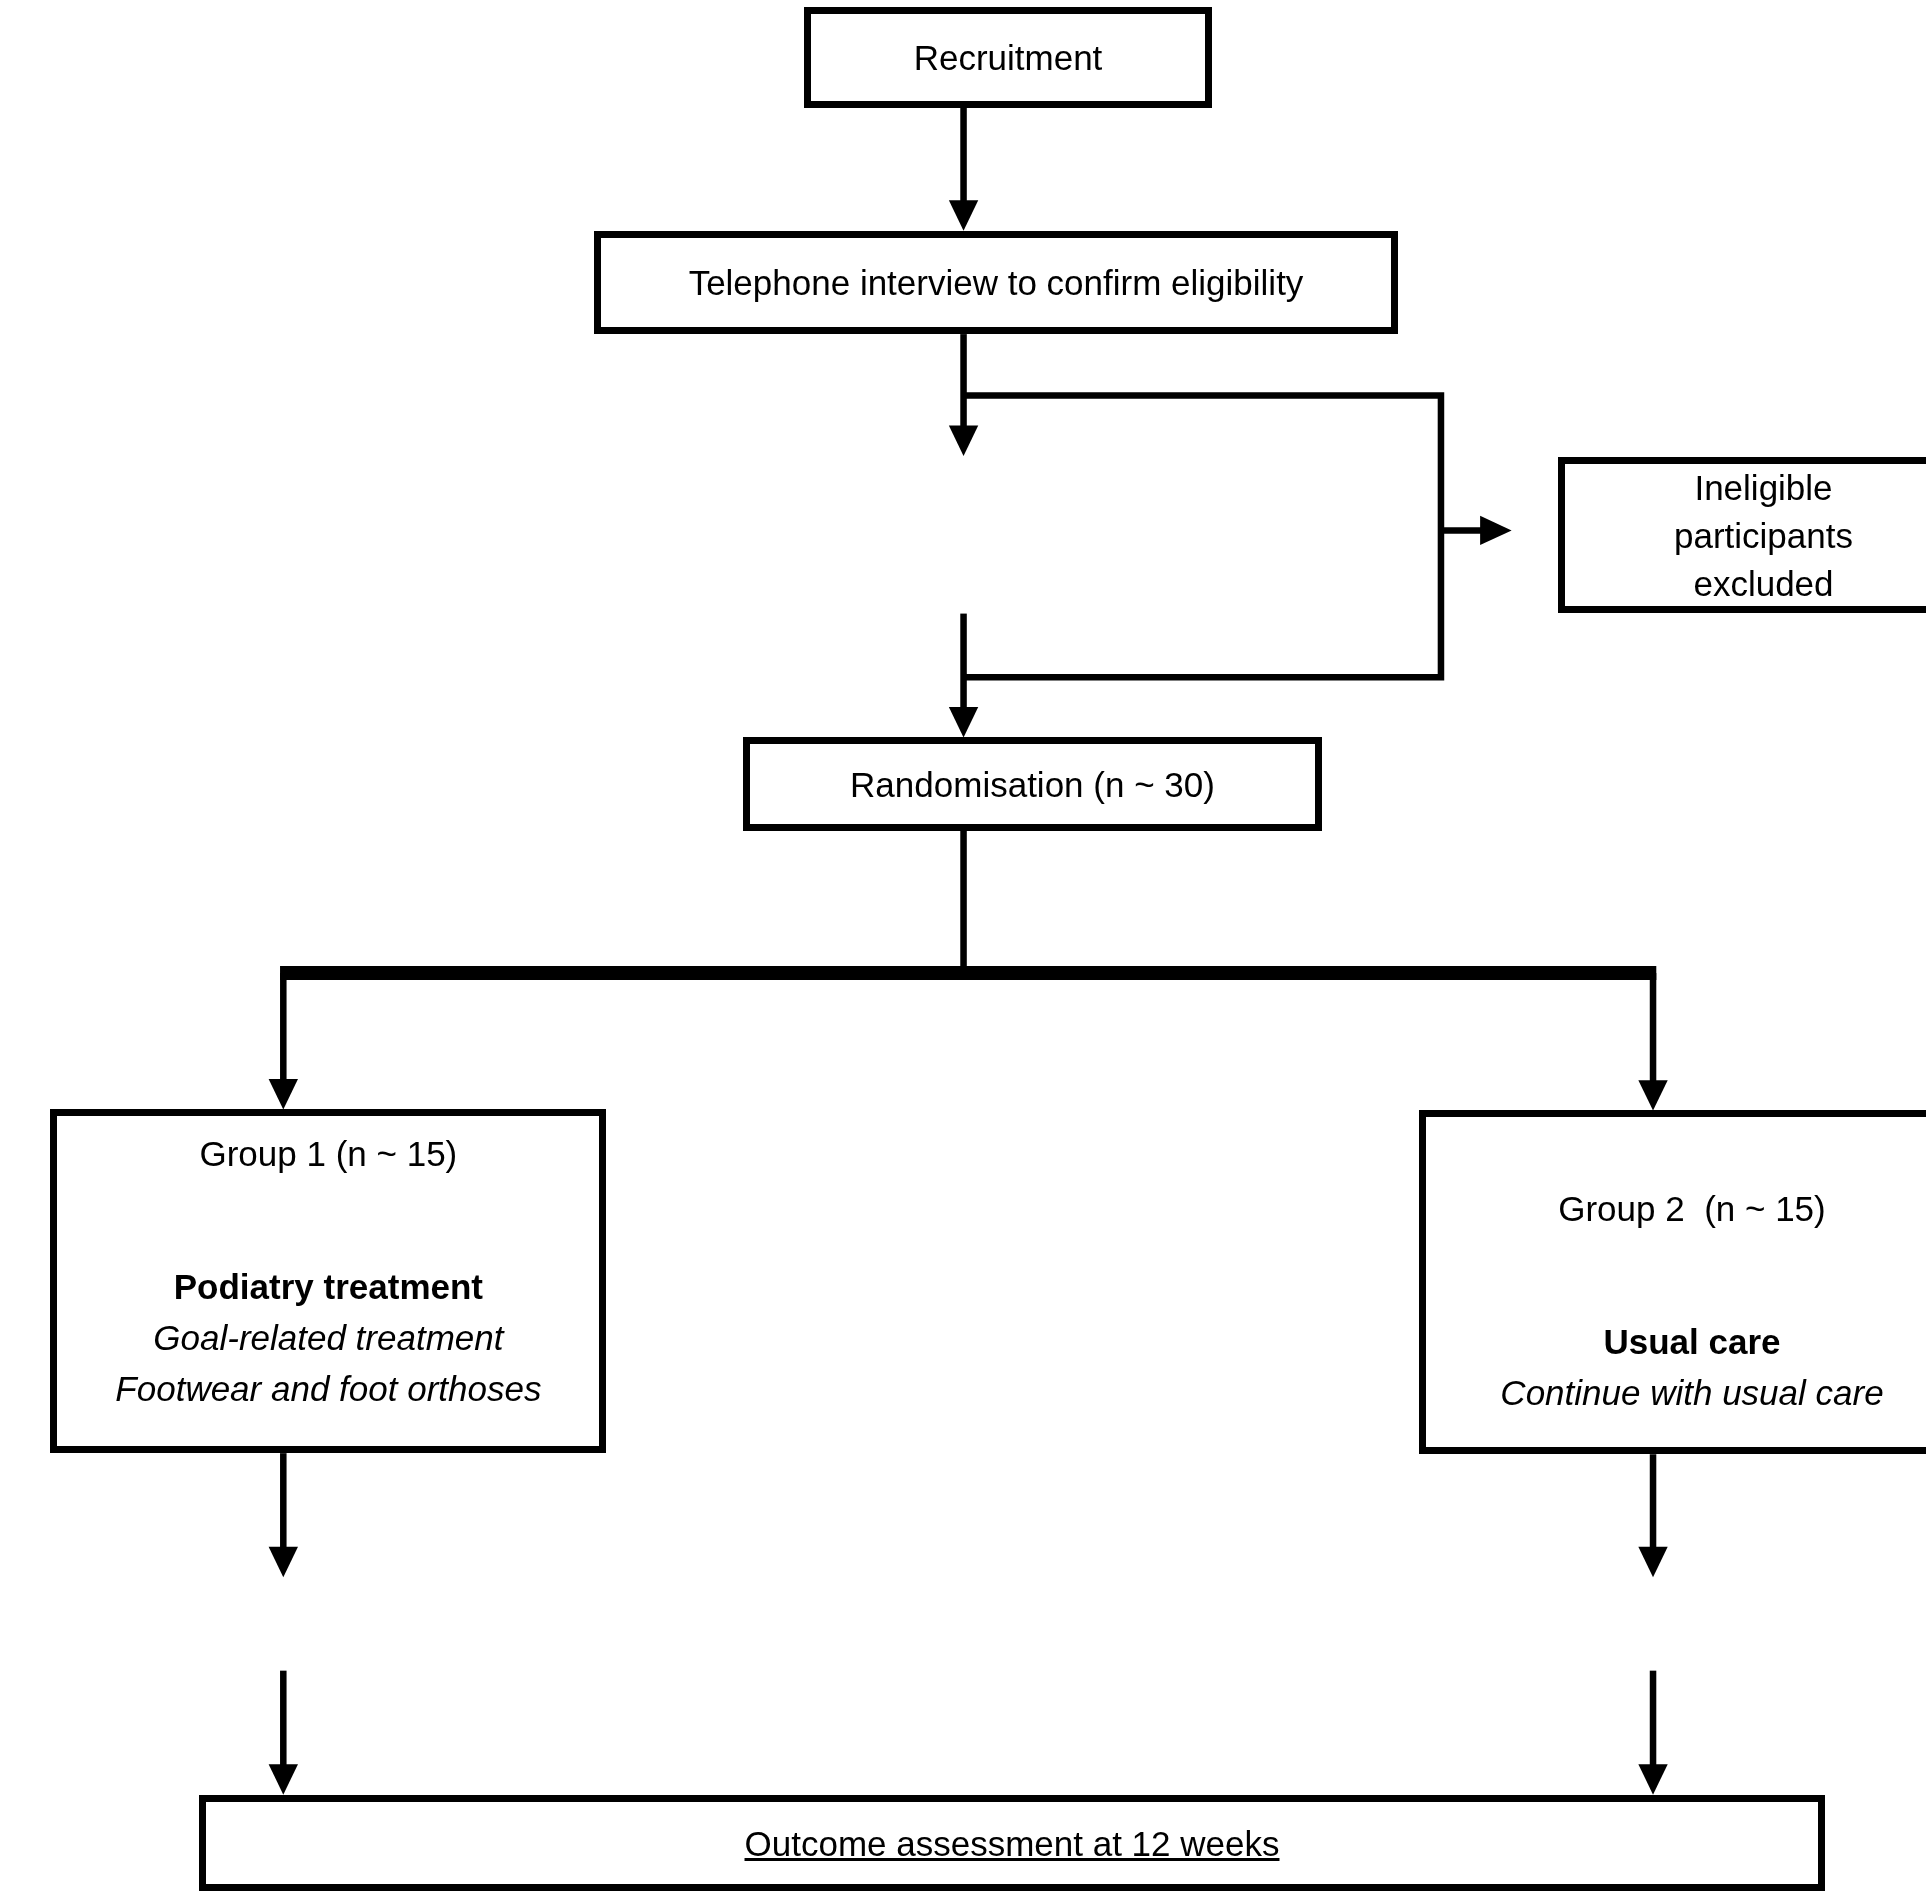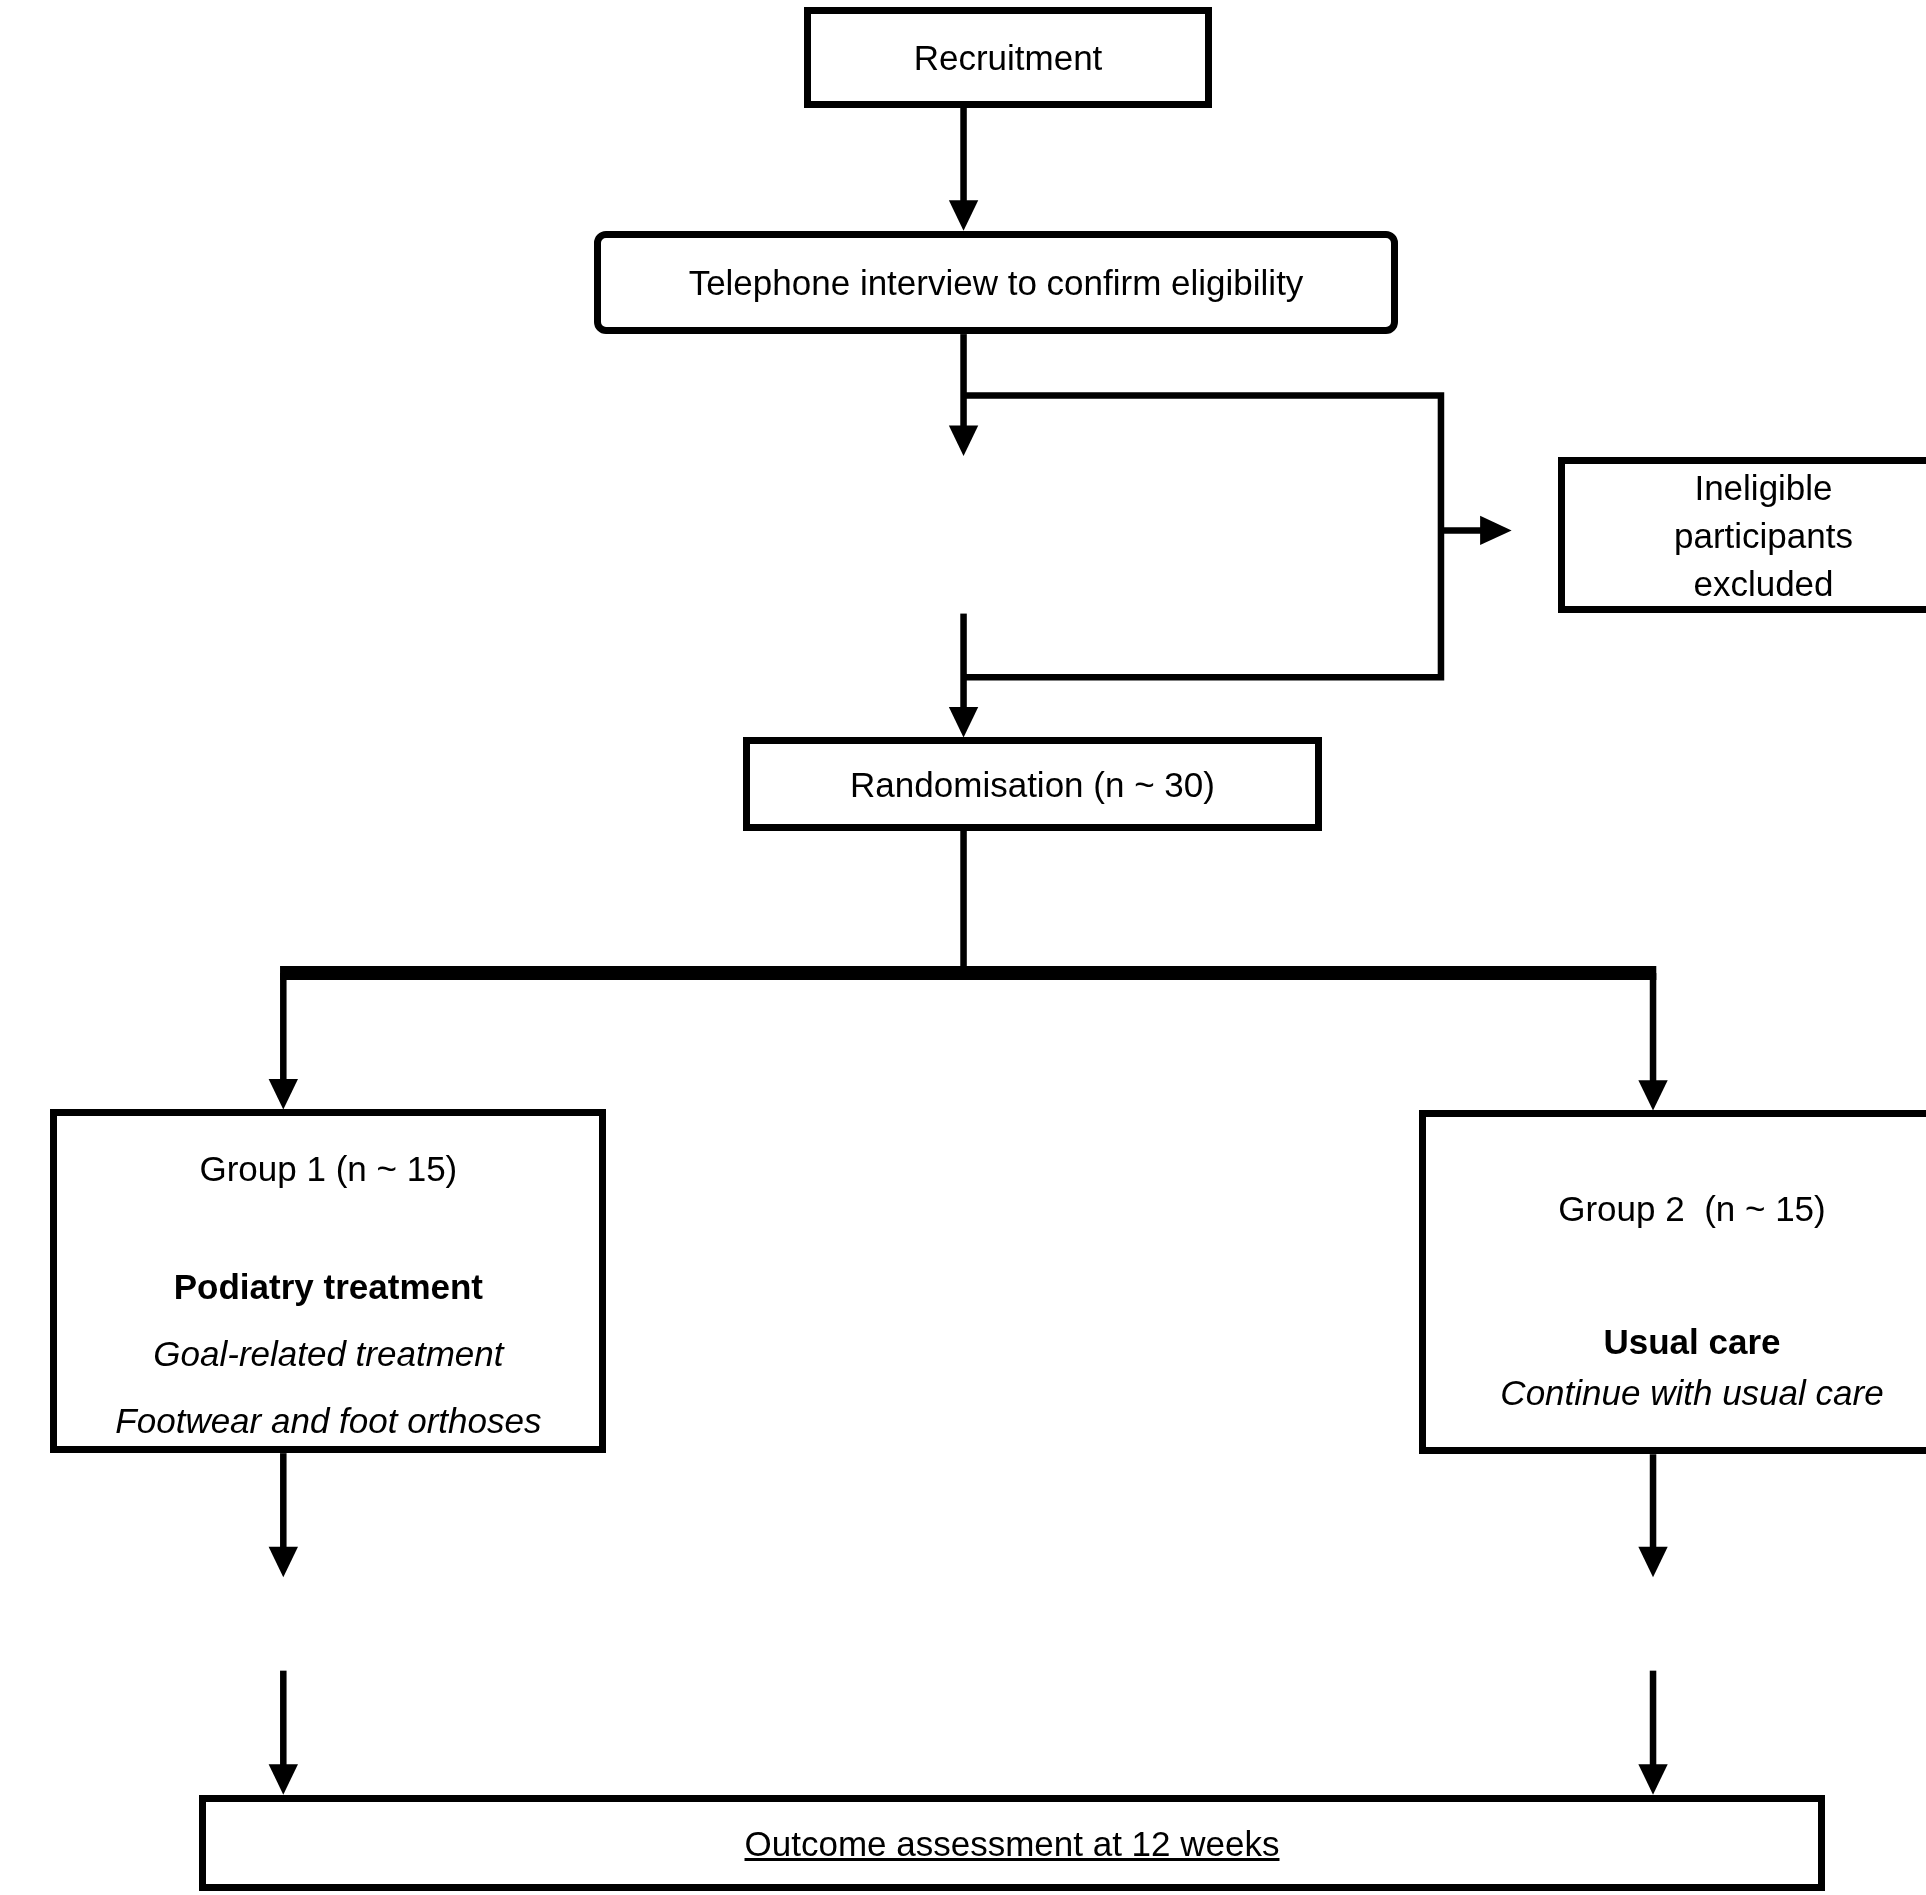--- a/index.html
+++ b/index.html
@@ -50,25 +50,25 @@
     margin-left: 46px;
   }
   .node .line {
     white-space: pre;
   }
   .t-bold   { font-weight: bold; }
   .t-italic { font-style: italic; }
 
   
   #recruitment    { left: 758px; top:   6.5px; width:  408px; height: 101px; }
-  #telephone      { left: 548px; top:  231px; width: 804px; height: 103px; border-radius: 12px; }
+  #telephone      { left: 548px; top:  231px; width: 804px; height: 103px; }
   #initial        { left:  526px; top:  456px; width: 794px; height: 158px; line-height: 50px; }
   #ineligible     { left: 1512px; top:  457px; width:  411px; height: 156px; line-height: 48px; justify-content: space-between; }
   #randomisation  { left: 697px; top: 737px; width: 579px; height: 94px; }
-  #group1         { left:    4.4px; top: 1109px; width: 556px; height: 344px; justify-content: flex-start; padding-top: 27px; gap: 16px; }
+  #group1         { left:    4.4px; top: 1109px; width: 556px; height: 344px; justify-content: flex-start; padding-top: 12px; }
   #group2         { left: 1373px; top: 1110px; width: 546px; height: 344px; justify-content: center; padding-top: 37px; }
   #outcome6       { left:  153px; top: 1577px; width: 1626px; height: 94px; }
   #outcome12      { left:  153px; top: 1795px; width: 1626px; height: 96px; text-decoration: underline; }
 
   .gap { height: 82px; }
 </style>
 </head>
 <body>
 
 <div class="canvas">

